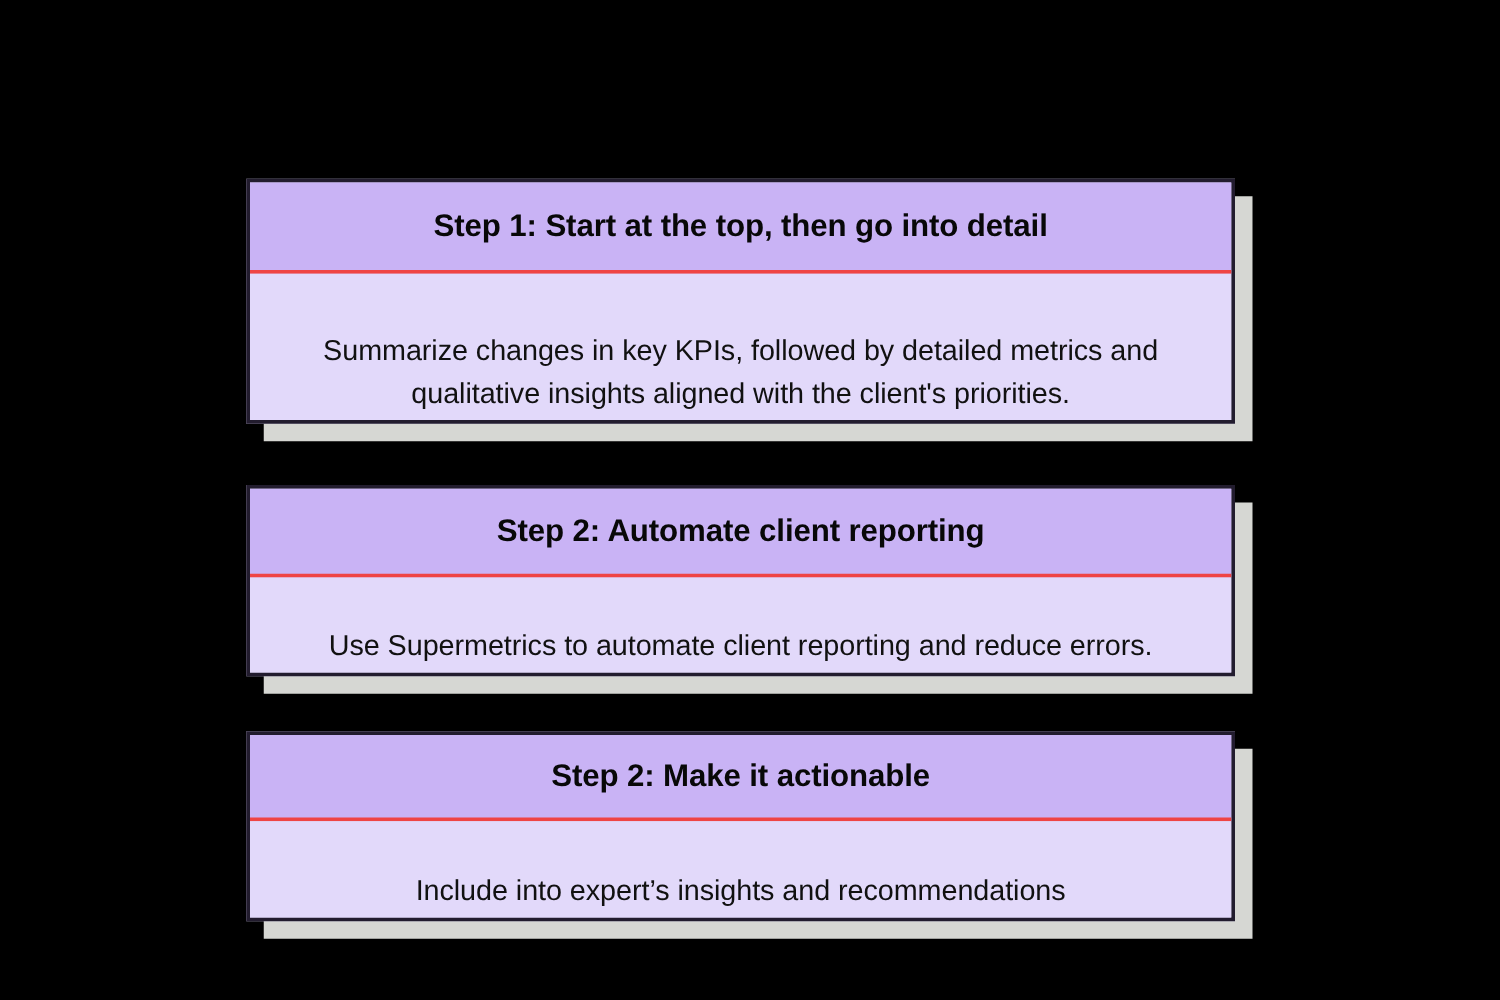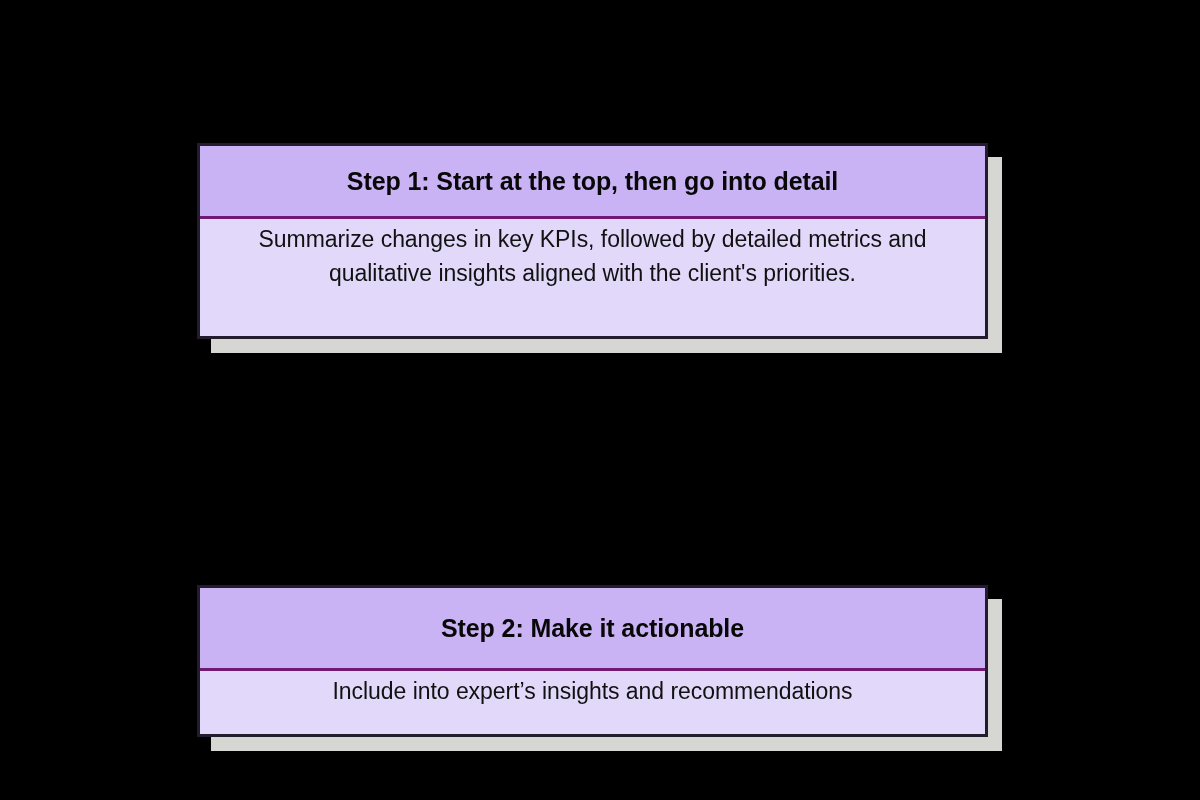--- a/index.html
+++ b/index.html
@@ -35,41 +35,41 @@
     width: 100%;
     height: 100%;
     box-sizing: border-box;
     border: 3px solid #221c2e;
     background: #e2d9fa;
     display: flex;
     flex-direction: column;
   }
   .card-header {
     background: #c9b3f5;
-    border-bottom: 3px solid #701a75;
+    border-bottom: 3px solid #ef4444;
     display: flex;
     align-items: center;
     justify-content: center;
     box-sizing: border-box;
     flex: none;
   }
   .card-header-title {
     font-size: 25px;
     font-weight: bold;
     color: #080808;
     letter-spacing: -0.1px;
     text-align: center;
     line-height: 1.2;
     padding: 0 14px;
   }
   .card-body {
     background: #e2d9fa;
     flex: 1 1 auto;
     display: flex;
-    align-items: flex-start;
+    align-items: flex-end;
     justify-content: center;
     box-sizing: border-box;
     padding: 4px 26px;
   }
   .card-body-text {
     font-size: 23px;
     font-weight: normal;
     color: #111111;
     text-align: center;
     line-height: 1.47;
@@ -77,39 +77,50 @@
   }
 
   
   #card-0 { left: 197px; top: 143px; width: 791px; height: 196px; }
   #card-0 .card-header { height: 73px; }
 
   #card-1 { left: 197px; top: 388px; width: 791px; height: 153px; }
   #card-1 .card-header { height: 71px; }
 
   #card-2 { left: 197px; top: 585px; width: 791px; height: 152px; }
-  #card-2 .card-header { height: 83px; }
+  #card-2 .card-header { height: 69px; }
 </style>
 </head>
 <body>
 
 <div id="canvas">
 
   <div class="card-wrap" id="card-0">
     <div class="card-shadow"></div>
     <div class="card">
       <div class="card-header">
         <div class="card-header-title">Step 1: Start at the top, then go into detail</div>
       </div>
       <div class="card-body">
         <div class="card-body-text">Summarize changes in key KPIs, followed by detailed metrics and qualitative insights aligned with the client's priorities.</div>
       </div>
     </div>
   </div>
 
+  <div class="card-wrap" id="card-1">
+    <div class="card-shadow"></div>
+    <div class="card">
+      <div class="card-header">
+        <div class="card-header-title">Step 2: Automate client reporting</div>
+      </div>
+      <div class="card-body">
+        <div class="card-body-text">Use Supermetrics to automate client reporting and reduce errors.</div>
+      </div>
+    </div>
+  </div>
 
   <div class="card-wrap" id="card-2">
     <div class="card-shadow"></div>
     <div class="card">
       <div class="card-header">
         <div class="card-header-title">Step 2: Make it actionable</div>
       </div>
       <div class="card-body">
         <div class="card-body-text">Include into expert’s insights and recommendations</div>
       </div>

